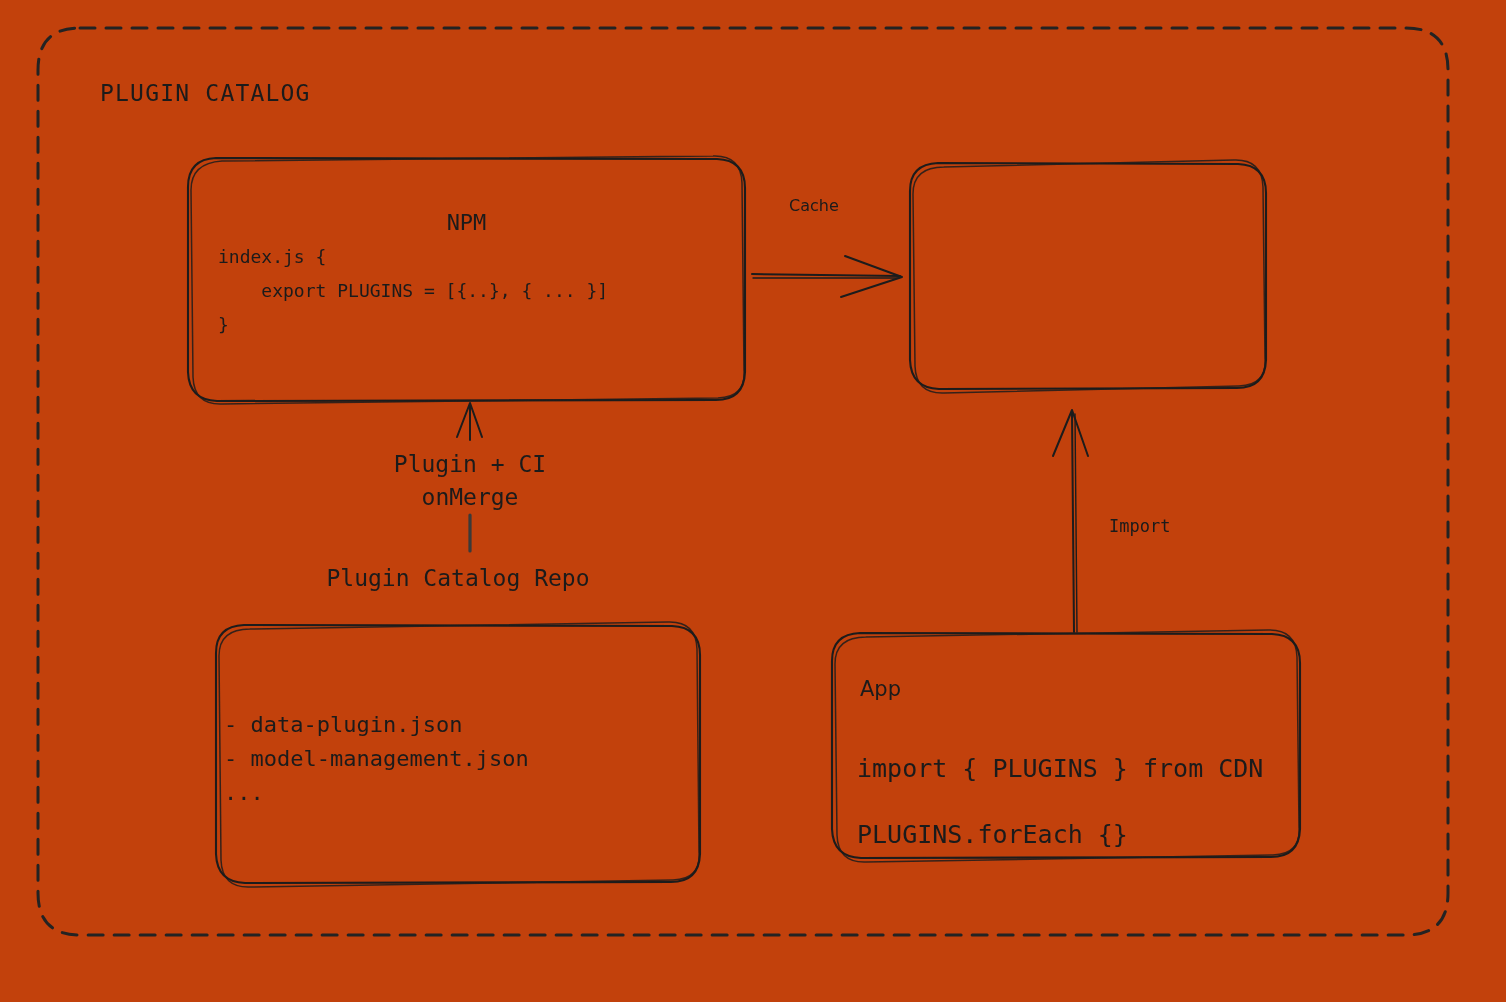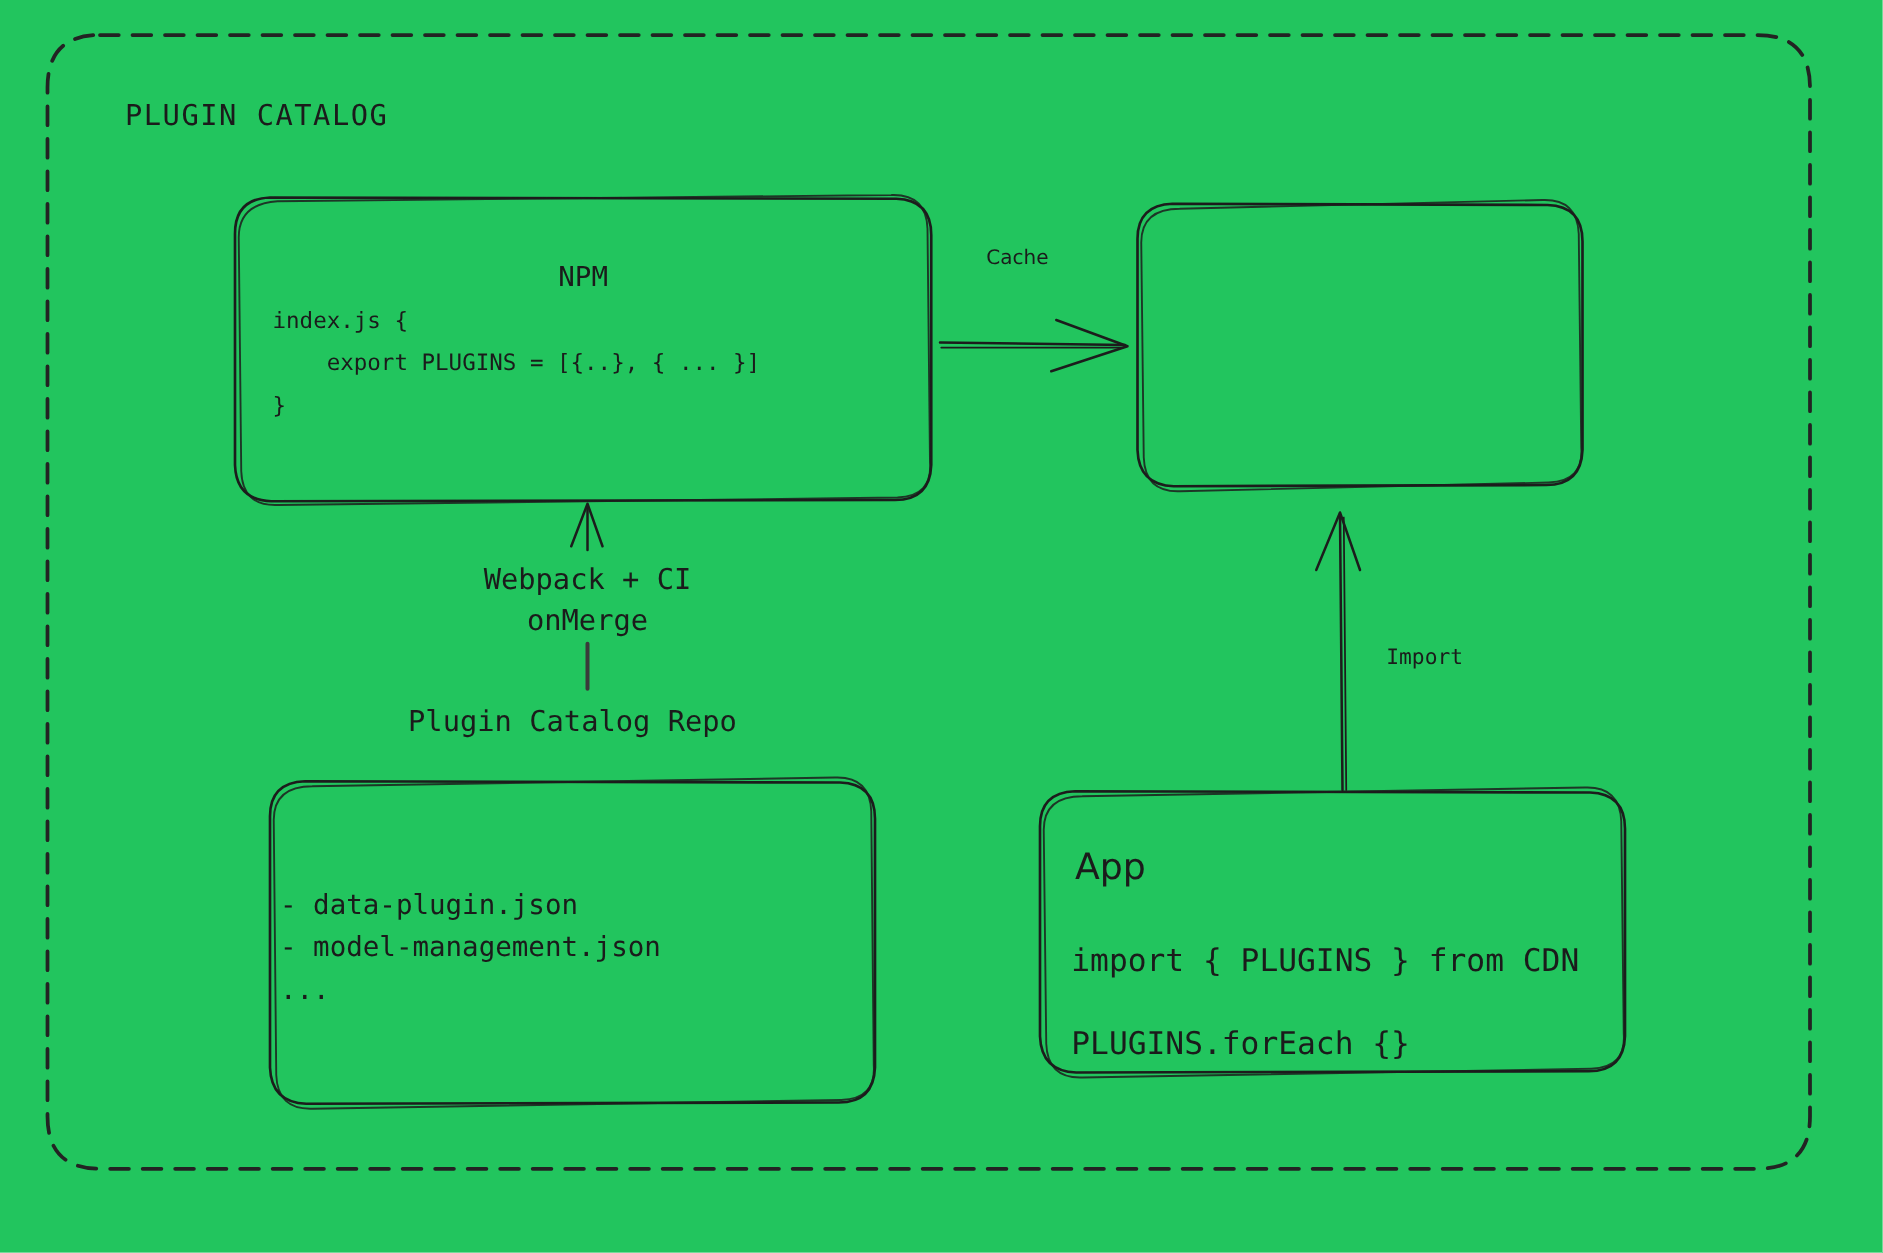--- a/index.html
+++ b/index.html
@@ -10,21 +10,21 @@
   body {
     width: 1506px;
     height: 1002px;
     overflow: hidden;
     font-family: "DejaVu Sans Mono", monospace;
   }
   #canvas {
     position: relative;
     width: 1506px;
     height: 1002px;
-    background: #22c55e;
+    background: #c2410c;
   }
   svg#diagram {
     position: absolute;
     top: 0;
     left: 0;
     width: 1506px;
     height: 1002px;
   }
   .stroke {
     fill: none;
@@ -109,21 +109,21 @@
     line-height: 34px;
   }
   #import-label {
     left: 1109px;
     top: 518px;
     font-size: 17px;
   }
   #app-title {
     left: 860px;
     top: 679px;
-    font-size: 29px;
+    font-size: 21px;
   }
   #app-code {
     left: 857px;
     top: 736px;
     font-size: 25px;
     line-height: 66px;
   }
 </style>
 </head>
 <body>
@@ -177,21 +177,21 @@
   <div class="txt mono" id="frame-title">PLUGIN CATALOG</div>
 
   <div class="txt mono" id="npm-title">NPM</div>
   <div class="txt mono" id="npm-code">index.js {
     export PLUGINS = [{..}, { ... }]
 }</div>
 
 
   <div class="txt sans" id="cache-label">Cache</div>
 
-  <div class="txt mono" id="webpack-label">Webpack + CI
+  <div class="txt mono" id="webpack-label">Plugin + CI
 onMerge</div>
 
   <div class="txt mono" id="repo-label">Plugin Catalog Repo</div>
   <div class="txt mono" id="repo-list">- data-plugin.json
 - model-management.json
 ...</div>
 
   <div class="txt mono" id="import-label">Import</div>
 
   <div class="txt sans" id="app-title">App</div>

